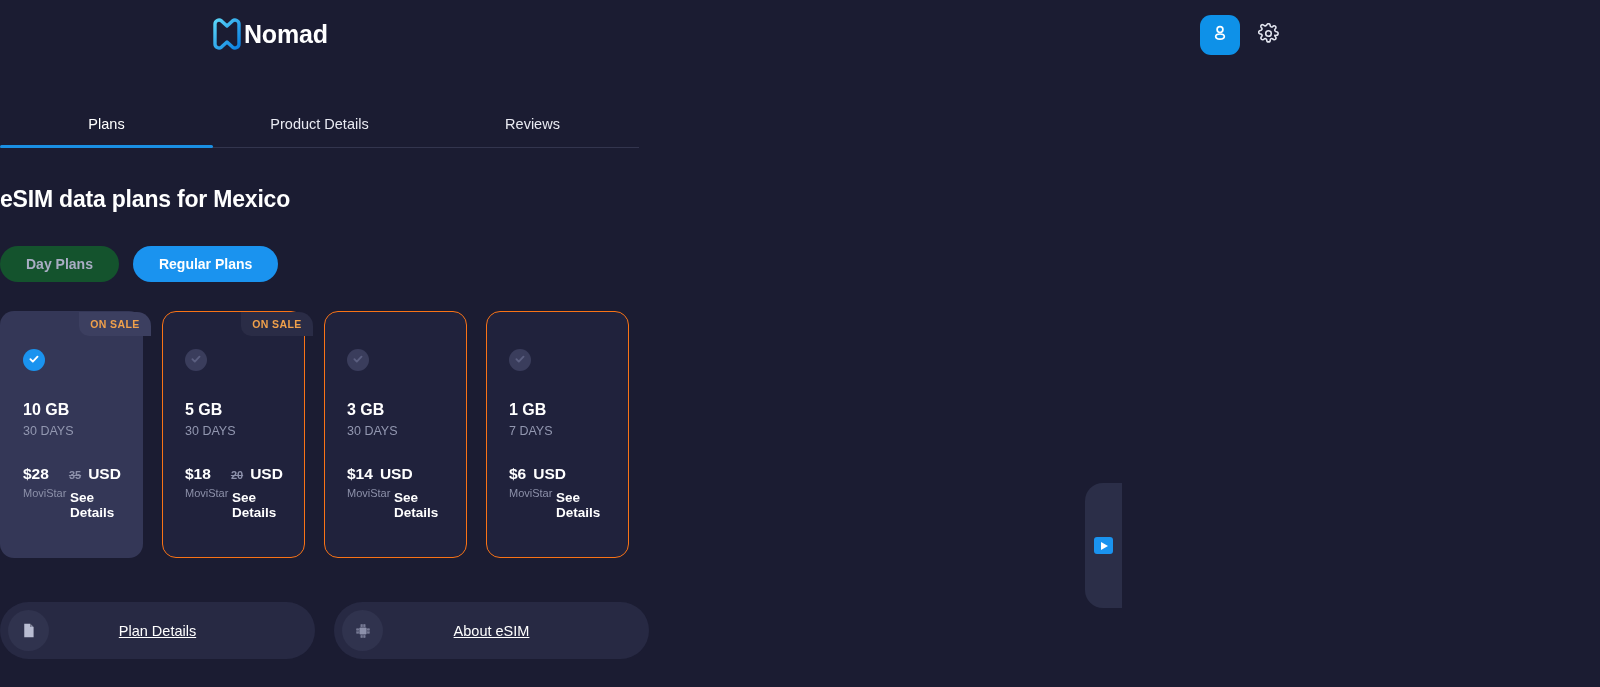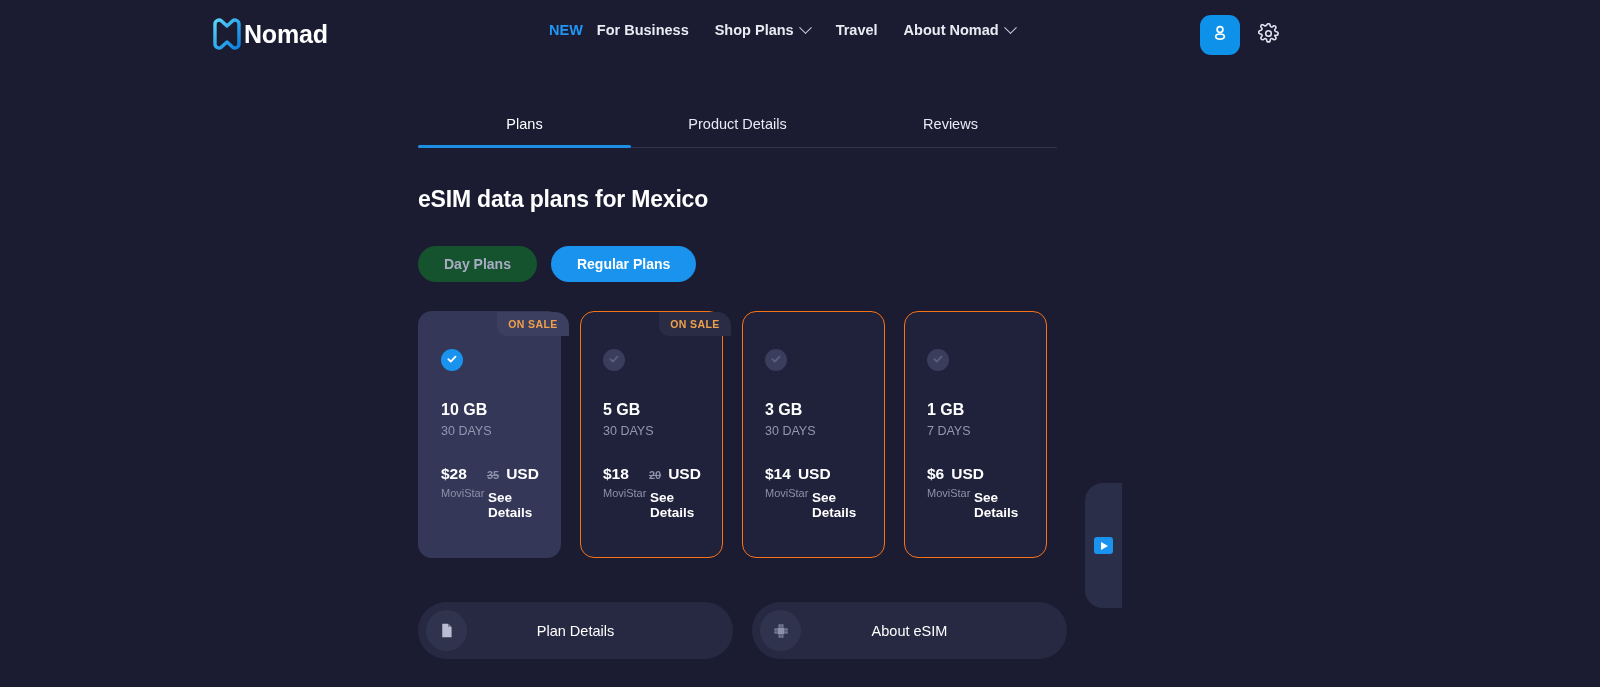--- a/index.html
+++ b/index.html
@@ -70,21 +70,21 @@
     display: flex; align-items: center; justify-content: center;
     cursor: pointer;
   }
   .gear-btn {
     width: 24px; height: 24px;
     display: flex; align-items: center; justify-content: center;
     cursor: pointer;
   }
 
   
-  .content { position: relative; padding-left: 418px; }
+  .content { position: relative; }
 
   .tabs {
     position: relative;
     width: 639px;
     display: flex;
     margin-top: 38px;
     border-bottom: 1px solid #33354e;
   }
   .tab {
     flex: 1;
@@ -246,20 +246,21 @@
     position: absolute;
     left: 8px; top: 8px;
     width: 41px; height: 41px;
     border-radius: 50%;
     background: #30334e;
     display: flex; align-items: center; justify-content: center;
   }
   .wide-btn .lbl {
     color: #ffffff;
     font-size: 14.5px;
+    text-decoration: underline;
   }
 </style>
 </head>
 <body>
 
 <div class="header">
 
   <div class="logo">
     <span>
       <svg class="logo-mark" viewBox="0 0 34 34">
@@ -268,37 +269,20 @@
             <stop offset="0%" stop-color="#5ad4f7"></stop>
             <stop offset="100%" stop-color="#0a7fe0"></stop>
           </linearGradient>
         </defs>
         <path d="M5 7 a4 4 0 0 1 6.5-3.1 L17 9 l5.5-5.1 A4 4 0 0 1 29 7 v20 a4 4 0 0 1-6.5 3.1 L17 25 l-5.5 5.1 A4 4 0 0 1 5 27 z" fill="none" stroke="url(#lg)" stroke-width="3.4" stroke-linejoin="round"></path>
       </svg>
     </span>
     <span class="logo-text">Nomad</span>
   </div>
 
-  <nav class="mainnav">
-    <div class="nav-item">
-      <span class="badge-new">NEW</span>
-      <span>For Business</span>
-    </div>
-    <div class="nav-item">
-      <span>Shop Plans</span>
-      <span class="chev"></span>
-    </div>
-    <div class="nav-item">
-      <span>Travel</span>
-    </div>
-    <div class="nav-item">
-      <span>About Nomad</span>
-      <span class="chev"></span>
-    </div>
-  </nav>
 
   <div class="header-right">
     <div class="avatar-btn">
       <span>
         <svg width="20" height="20" viewBox="0 0 20 20">
           <circle cx="10" cy="6.6" r="2.9" fill="none" stroke="#ffffff" stroke-width="1.7"></circle>
           <ellipse cx="10" cy="13.6" rx="4.3" ry="2.6" fill="none" stroke="#ffffff" stroke-width="1.7"></ellipse>
         </svg>
       </span>
     </div>

